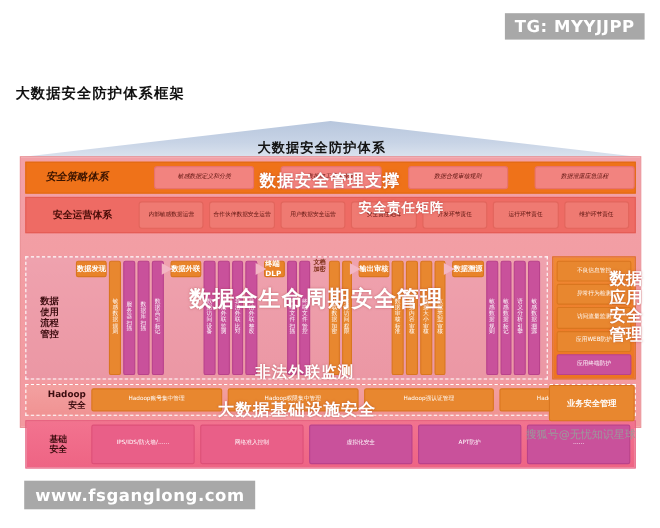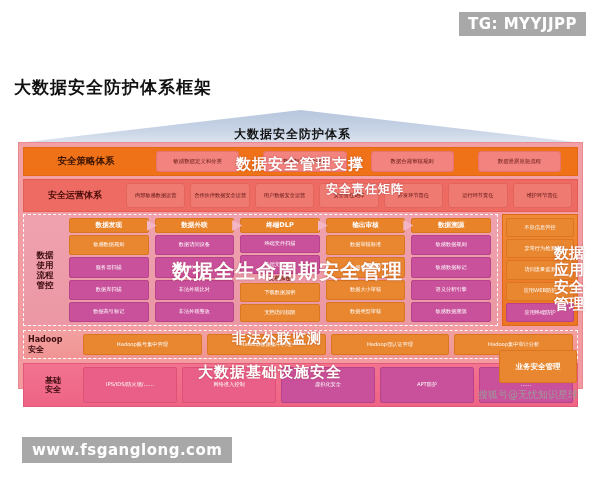--- a/index.html
+++ b/index.html
@@ -12,66 +12,66 @@
   #stage{position:absolute;left:0;top:0;width:600px;height:480px;}
 
   
   .wm{position:absolute;background:#a8a8a8;color:#fff;font-weight:700;letter-spacing:.5px;}
   #wm-tg{right:14px;top:12px;padding:3px 9px;font-size:15px;}
   #wm-url{left:22px;top:437px;padding:4px 10px;font-size:15px;}
   #wm-sohu{position:absolute;right:22px;top:388px;color:#9b9b9b;font-size:10px;
     font-family:"DejaVu Sans","Liberation Sans",sans-serif;white-space:nowrap;}
 
   
-  #page-title{position:absolute;left:14px;top:76px;font-size:17px;font-weight:bold;color:#111;letter-spacing:1px;}
+  #page-title{position:absolute;left:14px;top:76px;font-size:13px;font-weight:bold;color:#111;letter-spacing:1px;}
 
   
   #roof{position:absolute;left:18px;top:110px;width:565px;height:33px;}
   #roof .poly{position:absolute;inset:0;
      background:linear-gradient(180deg,#b7c6dd 0%,#c8d4e6 60%,#dbe3ee 100%);
      clip-path:polygon(50% 0%,100% 100%,0% 100%);}
   #roof .cap{position:absolute;left:0;right:16px;bottom:0;text-align:center;
      font-size:12px;font-weight:bold;color:#141414;letter-spacing:1px;}
 
   
   #frame{position:absolute;left:18px;top:142px;width:565px;height:247px;
     background:#f6a0a0;
     background:linear-gradient(180deg,#f2a0a6 0%,#f39aa0 100%);
     border:1px solid #e98a90;box-sizing:border-box;padding:4px;}
 
   
   .band{display:flex;align-items:stretch;box-sizing:border-box;}
 
   
   #policy{height:29px;background:#ef7219;border:1px solid #e06a14;margin-bottom:3px;
-    padding:3px 16px;gap:24px;}
+    padding:3px 0;gap:24px;font-style:italic;}
   #policy .lbl{flex:0 0 92px;display:flex;align-items:center;justify-content:center;
     font-size:9.5px;font-weight:bold;color:#3b1400;}
   #policy .cell{flex:1;display:flex;align-items:center;justify-content:center;
     background:#f2837f;border:1px solid #e8726d;border-radius:3px;
     font-size:5.4px;color:#5e1510;text-align:center;line-height:1.1;}
 
   
-  #ops{height:33px;background:#ee6b64;border:1px solid #e45d55;margin-bottom:2px;
+  #ops{height:33px;background:#ee6b64;border:1px solid #e45d55;margin-bottom:21px;
     padding:3px 5px;gap:5px;}
   #ops .lbl{flex:0 0 92px;display:flex;align-items:center;justify-content:center;
     font-size:9px;font-weight:bold;color:#4a0d08;}
   #ops .cell{flex:1;display:flex;align-items:center;justify-content:center;
     background:#ef7a72;border:1px solid #e2655c;border-radius:3px;
     font-size:5.2px;color:#56100b;text-align:center;line-height:1.15;padding:1px;}
 
   
   #middle{display:flex;gap:4px;height:112px;margin-bottom:4px;}
 
   #lifecycle{flex:1;background:#f0a0ac;background:linear-gradient(180deg,#efa2ae,#eb97a4);
     border:1px dashed #ffffff;box-sizing:border-box;display:flex;padding:3px;gap:3px;}
   #lc-label{flex:0 0 36px;display:flex;flex-direction:column;align-items:center;
     justify-content:center;font-size:8.5px;font-weight:bold;color:#3d0d10;line-height:1.18;}
   #lc-cols{flex:1;display:flex;gap:0px;}
-  .lccol{flex:1;display:flex;flex-direction:column;gap:2px;position:relative;padding:0 3px;}
+  .lccol{flex:1;display:flex;flex-direction:row;gap:2px;position:relative;padding:0 3px;}
   .lccol .head{height:13px;background:#e8832a;border:1px solid #d9761f;border-radius:2px;
     display:flex;align-items:center;justify-content:center;
     font-size:6.6px;font-weight:bold;color:#fff;}
   .lccol .it{flex:1;border-radius:2px;display:flex;align-items:center;justify-content:center;
     font-size:5.2px;text-align:center;line-height:1.08;padding:0 1px;}
   .it.o{background:#e8872f;border:1px solid #d9761f;color:#fff;}
   .it.m{background:#c9519b;border:1px solid #b9428c;color:#fff;}
   .arrow{position:absolute;right:-5px;top:2px;width:10px;height:11px;
     background:#f3b6c4;clip-path:polygon(0 0,100% 50%,0 100%);z-index:3;}
   .sublab{font-size:5.6px;font-weight:bold;color:#7a2b12;text-align:center;
@@ -81,21 +81,21 @@
     border:1px solid #dd6a1c;box-sizing:border-box;
     display:flex;flex-direction:column;gap:2px;padding:3px;position:relative;}
   #apppanel .it{flex:1;background:#e8872f;border:1px solid #d9761f;border-radius:2px;
     display:flex;align-items:center;justify-content:center;
     font-size:5.2px;color:#fff;text-align:center;line-height:1.1;}
   #apppanel .it.m{background:#c9519b;border-color:#b9428c;}
 
   
   #hadoop{height:29px;background:#f19a9a;background:linear-gradient(180deg,#f3a0a0,#f09393);
     border:1px dashed #ffffff;margin-bottom:4px;padding:3px 4px;gap:5px;box-sizing:border-box;}
-  #hadoop .lbl{flex:0 0 50px;display:flex;flex-direction:column;align-items:flex-start;
+  #hadoop .lbl{flex:0 0 50px;display:flex;flex-direction:column;align-items:flex-end;
     justify-content:center;font-size:8px;font-weight:bold;color:#3d0d10;line-height:1.15;}
   #hadoop .cell{flex:1;display:flex;align-items:center;justify-content:center;
     background:#e8872f;border:1px solid #d9761f;border-radius:2px;
     font-size:5.2px;color:#fff;text-align:center;line-height:1.1;}
 
   
   #base{height:44px;background:#f06c8a;background:linear-gradient(180deg,#f2738f,#ee6484);
     border:1px solid #e4587a;padding:3px 4px;gap:5px;box-sizing:border-box;}
   #base .lbl{flex:0 0 50px;display:flex;flex-direction:column;align-items:center;
     justify-content:center;font-size:8px;font-weight:bold;color:#3d0d10;line-height:1.15;}

